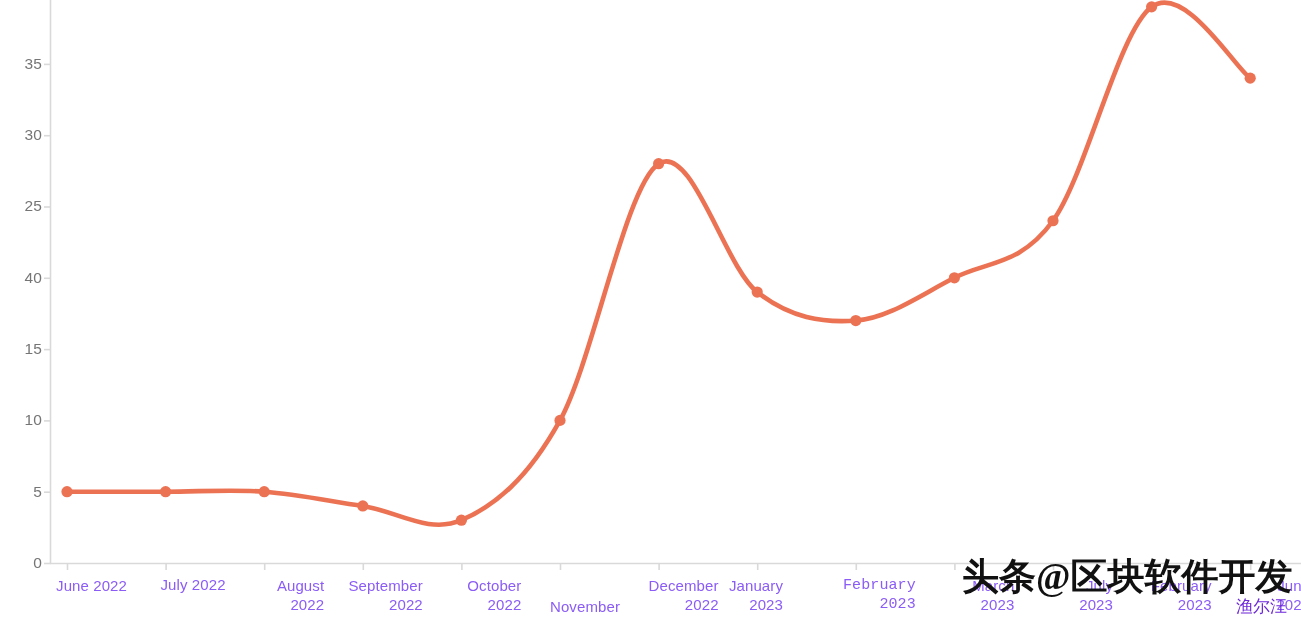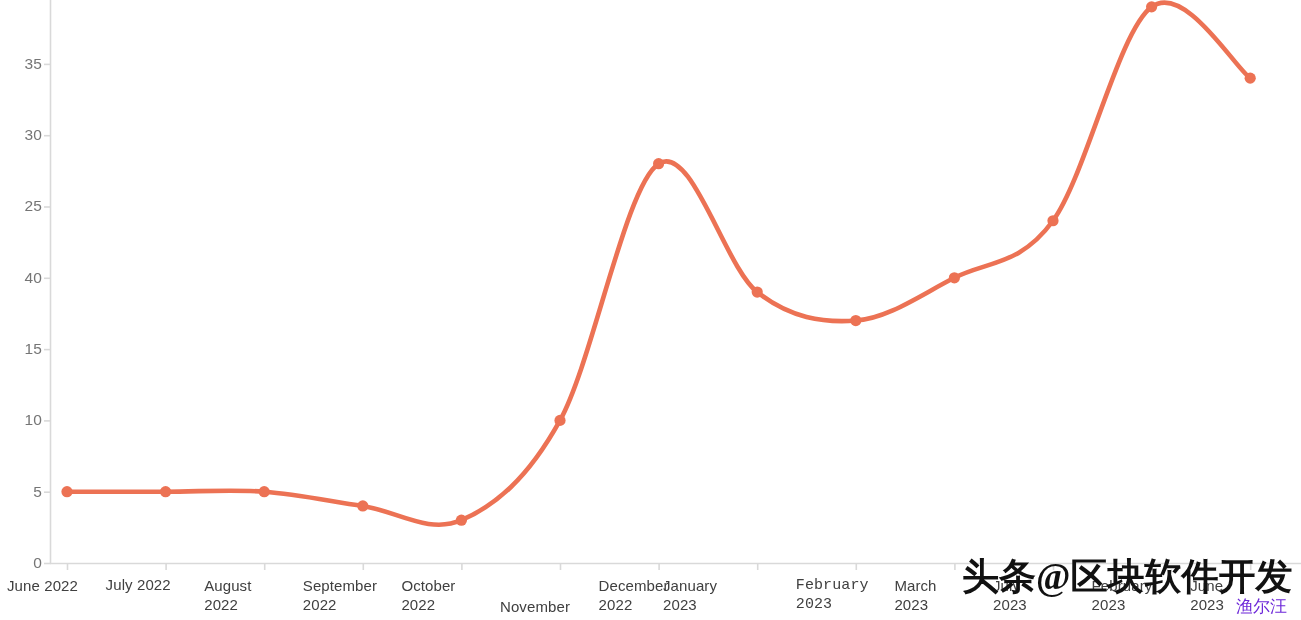--- a/index.html
+++ b/index.html
@@ -47,23 +47,23 @@
   #y-labels {
     position: absolute;
     left: 0;
     top: 0;
     width: 42px;
     height: 620px;
   }
 
   .xtick-label {
     position: absolute;
-    text-align: left;
+    text-align: right;
     font-size: 15px;
-    color: #404040;
+    color: #8b5cf6;
     line-height: 19px;
     white-space: pre-line;
     letter-spacing: .1px;
   }
   #x-labels {
     position: absolute;
     left: 0;
     top: 0;
     width: 1301px;
     height: 620px;

